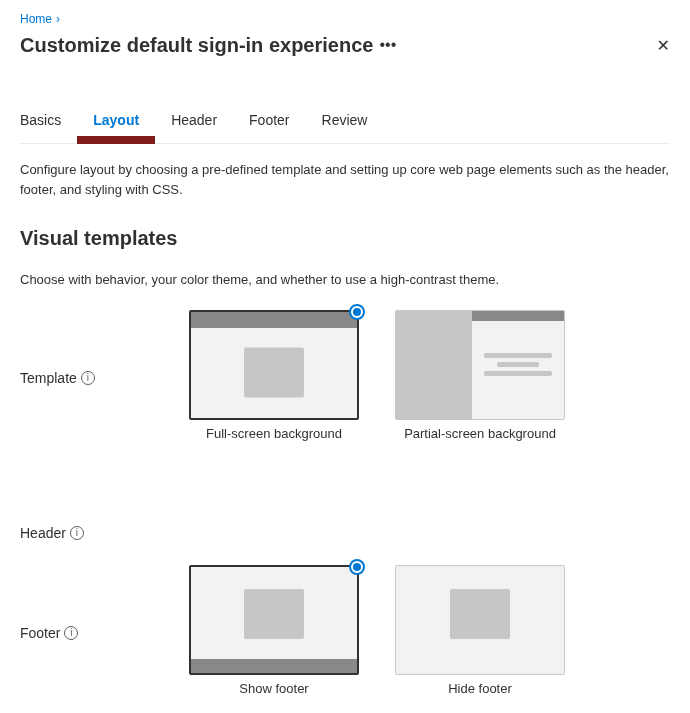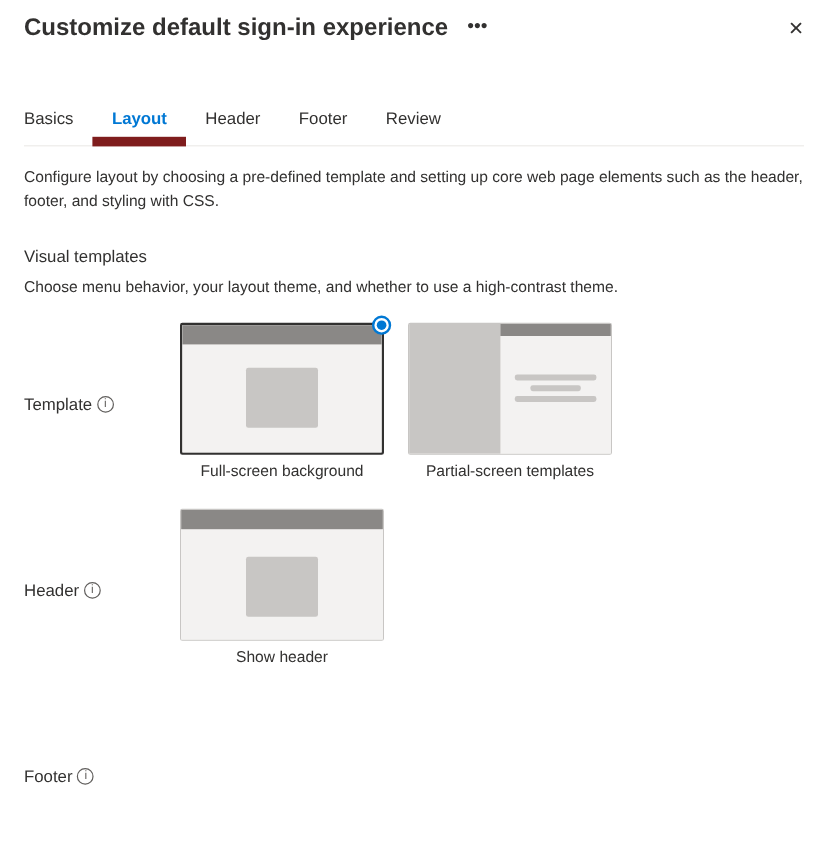--- a/index.html
+++ b/index.html
@@ -26,21 +26,20 @@
     }
     .title-row {
       display: flex;
       align-items: center;
       justify-content: space-between;
       margin-bottom: 16px;
     }
     .title-left {
       display: flex;
       align-items: flex-start;
-      gap: 10px;
     }
     .page-title {
       font-size: 20px;
       font-weight: 600;
       color: #323130;
     }
     .more-btn {
       color: #323130;
       cursor: pointer;
       font-size: 16px;
@@ -74,23 +73,23 @@
       border-bottom: 8px solid #7f1d1d;
       font-weight: 600;
     }
     .description {
       font-size: 13px;
       color: #323130;
       margin-bottom: 28px;
       line-height: 1.5;
     }
     .section-title {
-      font-weight: 400;
-      font-size: 14px;
-      margin-bottom: 8px;
+      font-weight: 700;
+      font-size: 20px;
+      margin-bottom: 20px;
     }
     .section-description {
       font-size: 13px;
       color: #323130;
       margin-bottom: 20px;
       line-height: 1.5;
     }
     .option-group {
       display: flex;
       align-items: flex-start;
@@ -114,22 +113,23 @@
       border: 1px solid #605e5c;
       display: inline-flex;
       align-items: center;
       justify-content: center;
       font-size: 10px;
       color: #605e5c;
       cursor: pointer;
     }
     .options-row {
       display: flex;
-      gap: 20px;
+      gap: 36px;
       flex-wrap: wrap;
+      margin-left: 39px;
     }
     .option-card {
       display: flex;
       flex-direction: column;
       align-items: center;
       gap: 6px;
       cursor: pointer;
     }
     .card-preview {
       width: 170px;
@@ -315,20 +315,24 @@
       height: 50px;
       background: #c8c6c4;
       border-radius: 2px;
     }
   </style>
 </head>
 <body>
 
 <div class="container">
 
+  <div class="breadcrumb">
+    <a href="#" style="color:#0078d4;text-decoration:none;">Home</a>
+    <span>›</span>
+  </div>
 
   <div class="title-row">
     <div class="title-left">
       <h1 class="page-title">Customize default sign-in experience</h1>
       <span class="more-btn">•••</span>
     </div>
     <span class="close-btn">✕</span>
   </div>
 
   <div class="tabs">
@@ -336,21 +340,21 @@
     <div class="tab active">Layout</div>
     <div class="tab">Header</div>
     <div class="tab">Footer</div>
     <div class="tab">Review</div>
   </div>
 
   <p class="description">Configure layout by choosing a pre-defined template and setting up core web page elements such as the header, footer, and styling with CSS.</p>
 
   <div>
     <div class="section-title">Visual templates</div>
-    <p class="section-description">Choose menu behavior, your layout theme, and whether to use a high-contrast theme.</p>
+    <p class="section-description">Choose with behavior, your color theme, and whether to use a high-contrast theme.</p>
   </div>
 
   <div class="option-group">
     <div class="option-label">
       <span>Template</span>
       <span class="info-icon">i</span>
     </div>
     <div class="options-row">
 
       <div class="option-card">
@@ -369,48 +373,57 @@
           <div class="preview-partial">
             <div class="side-panel"></div>
             <div class="main-area">
               <div class="text-line"></div>
               <div class="text-line short"></div>
               <div class="text-line"></div>
             </div>
             <div class="header-strip"></div>
           </div>
         </div>
-        <span class="card-label">Partial-screen templates</span>
+        <span class="card-label">Partial-screen background</span>
       </div>
     </div>
   </div>
 
   <div class="option-group">
     <div class="option-label">
       <span>Header</span>
       <span class="info-icon">i</span>
     </div>
     <div class="options-row">
 
-      <div class="option-card">
-        <div class="card-preview">
-          <div class="preview-show-header">
-            <div class="header-bar"></div>
-            <div class="content-box"></div>
-          </div>
-        </div>
-        <span class="card-label">Show header</span>
-      </div>
 
     </div>
   </div>
 
   <div class="option-group">
     <div class="option-label">
       <span>Footer</span>
       <span class="info-icon">i</span>
     </div>
     <div class="options-row">
 
-
+      <div class="option-card">
+        <div class="card-preview selected">
+          <div class="radio-dot filled"></div>
+          <div class="preview-show-footer">
+            <div class="content-box"></div>
+            <div class="footer-bar"></div>
+          </div>
+        </div>
+        <span class="card-label">Show footer</span>
+      </div>
+
+      <div class="option-card">
+        <div class="card-preview">
+          <div class="preview-hide-footer">
+            <div class="content-box"></div>
+          </div>
+        </div>
+        <span class="card-label">Hide footer</span>
+      </div>
     </div>
   </div>
 </div>
 
 </body></html>

